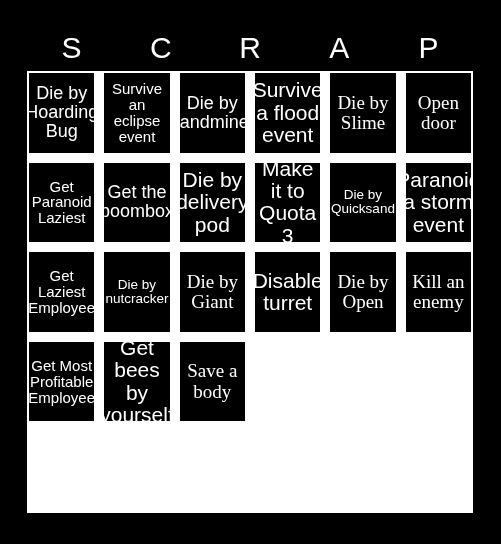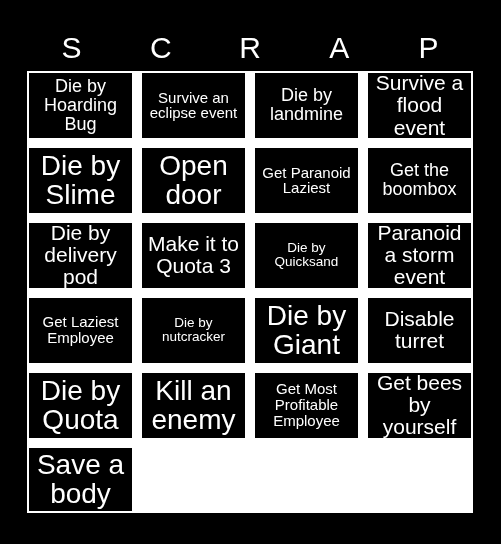--- a/index.html
+++ b/index.html
@@ -46,41 +46,41 @@
   #grid {
     position: absolute;
     left: 27px;
     top: 71px;
     width: 446px;
     height: 442px;
     box-sizing: border-box;
     border: 2px solid #ffffff;
     background: #ffffff;
     display: grid;
-    grid-template-columns: repeat(4, 1fr);
+    grid-template-columns: repeat(6, 1fr);
     grid-template-rows: repeat(5, 1fr);
     gap: 10px;
     padding: 0px;
   }
   .cell {
     background: #000000;
     color: #ffffff;
     display: flex;
     align-items: center;
     justify-content: center;
     text-align: center;
     box-sizing: border-box;
     padding: 2px 3px;
     overflow: hidden;
     line-height: 1.06;
     font-weight: 400;
     word-wrap: break-word;
   }
   
-  .fs-xl { font-size: 28px; }
+  .fs-xl { font-size: 19px; font-family: Liberation Serif, serif; }
   .fs-lg { font-size: 21px; }
   .fs-md { font-size: 18px; }
   .fs-sm { font-size: 15px; }
   .fs-xs { font-size: 13.5px; }
 </style>
 </head>
 <body>
 
 <div id="card">
 
@@ -106,20 +106,20 @@
     <div class="cell fs-lg">Die by delivery pod</div>
     <div class="cell fs-lg">Make it to Quota 3</div>
     <div class="cell fs-xs">Die by Quicksand</div>
     <div class="cell fs-lg">Paranoid a storm event</div>
 
     <div class="cell fs-sm">Get Laziest Employee</div>
     <div class="cell fs-xs">Die by nutcracker</div>
     <div class="cell fs-xl">Die by Giant</div>
     <div class="cell fs-lg">Disable turret</div>
 
-    <div class="cell fs-xl">Die by Quota</div>
+    <div class="cell fs-xl">Die by Open</div>
     <div class="cell fs-xl">Kill an enemy</div>
     <div class="cell fs-sm">Get Most Profitable Employee</div>
     <div class="cell fs-lg">Get bees by yourself</div>
     <div class="cell fs-xl">Save a body</div>
   </div>
 
 </div>
 
 </body></html>

